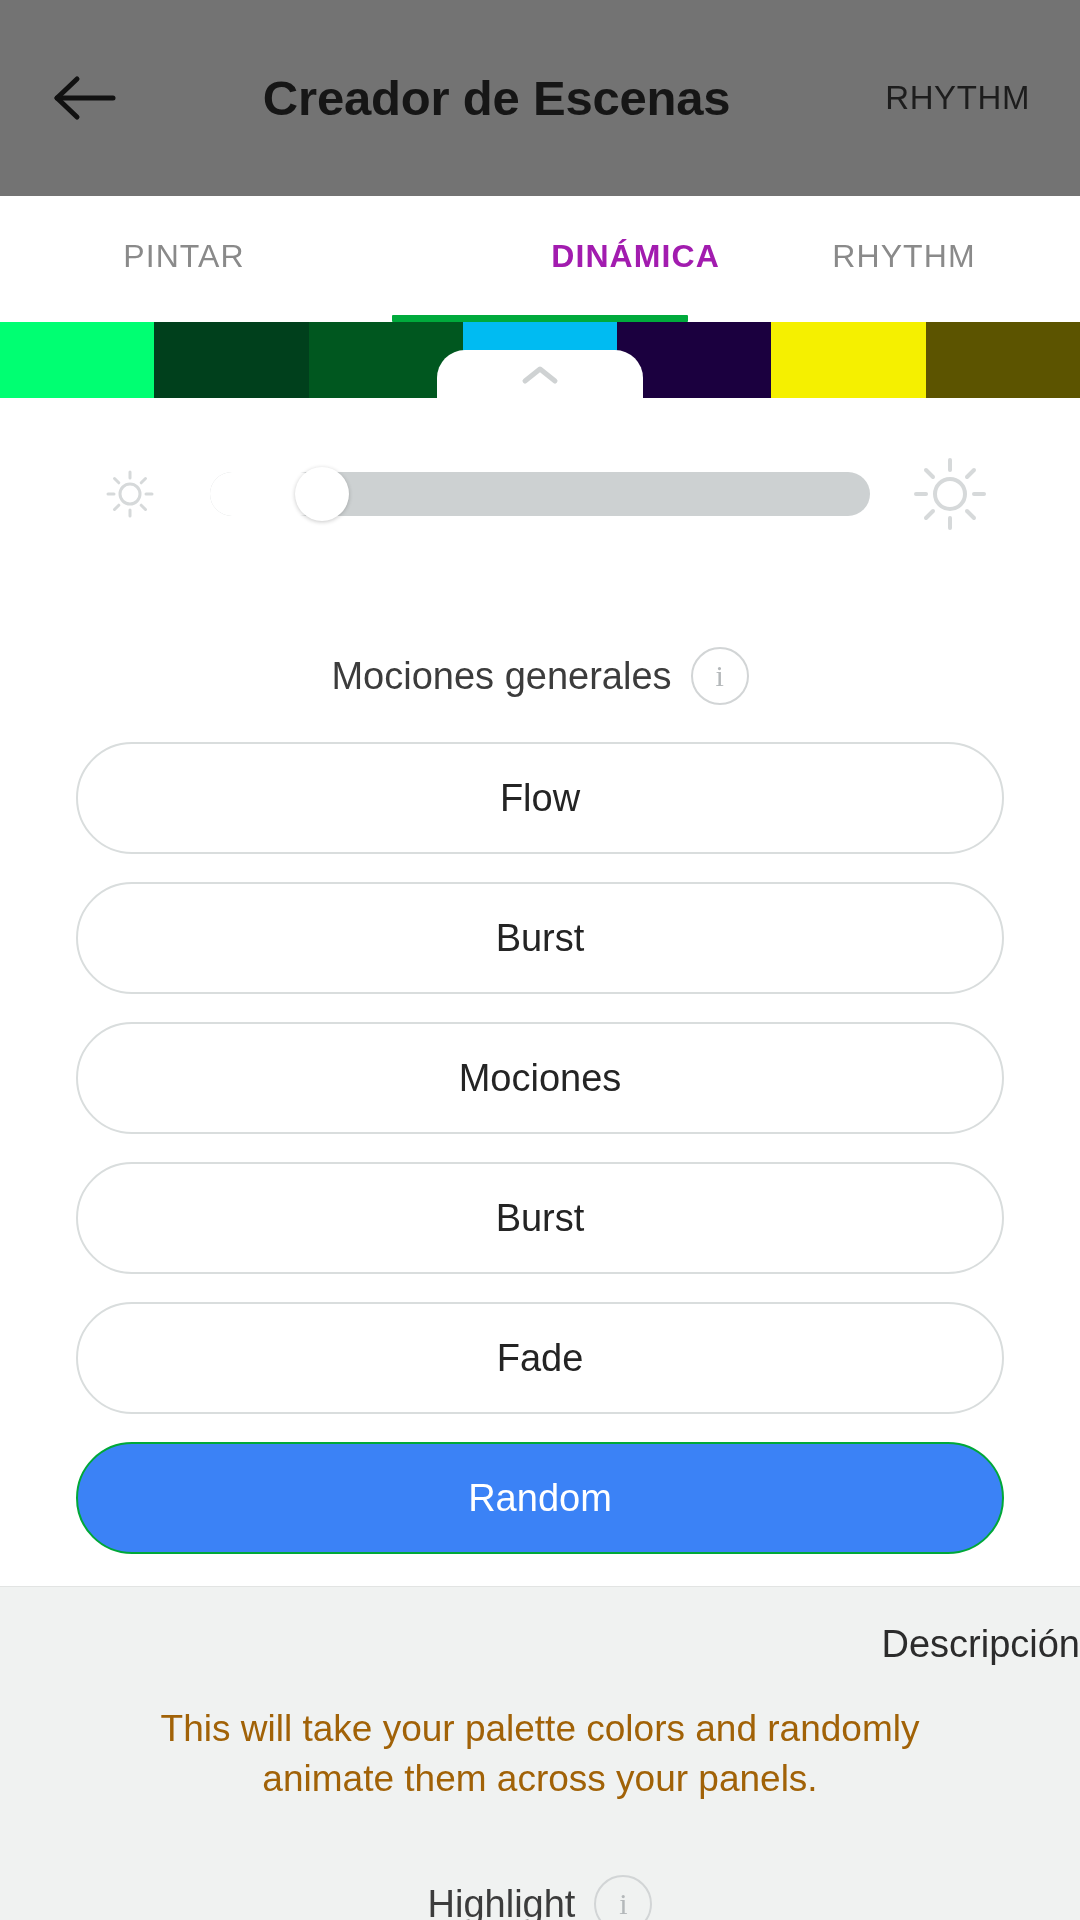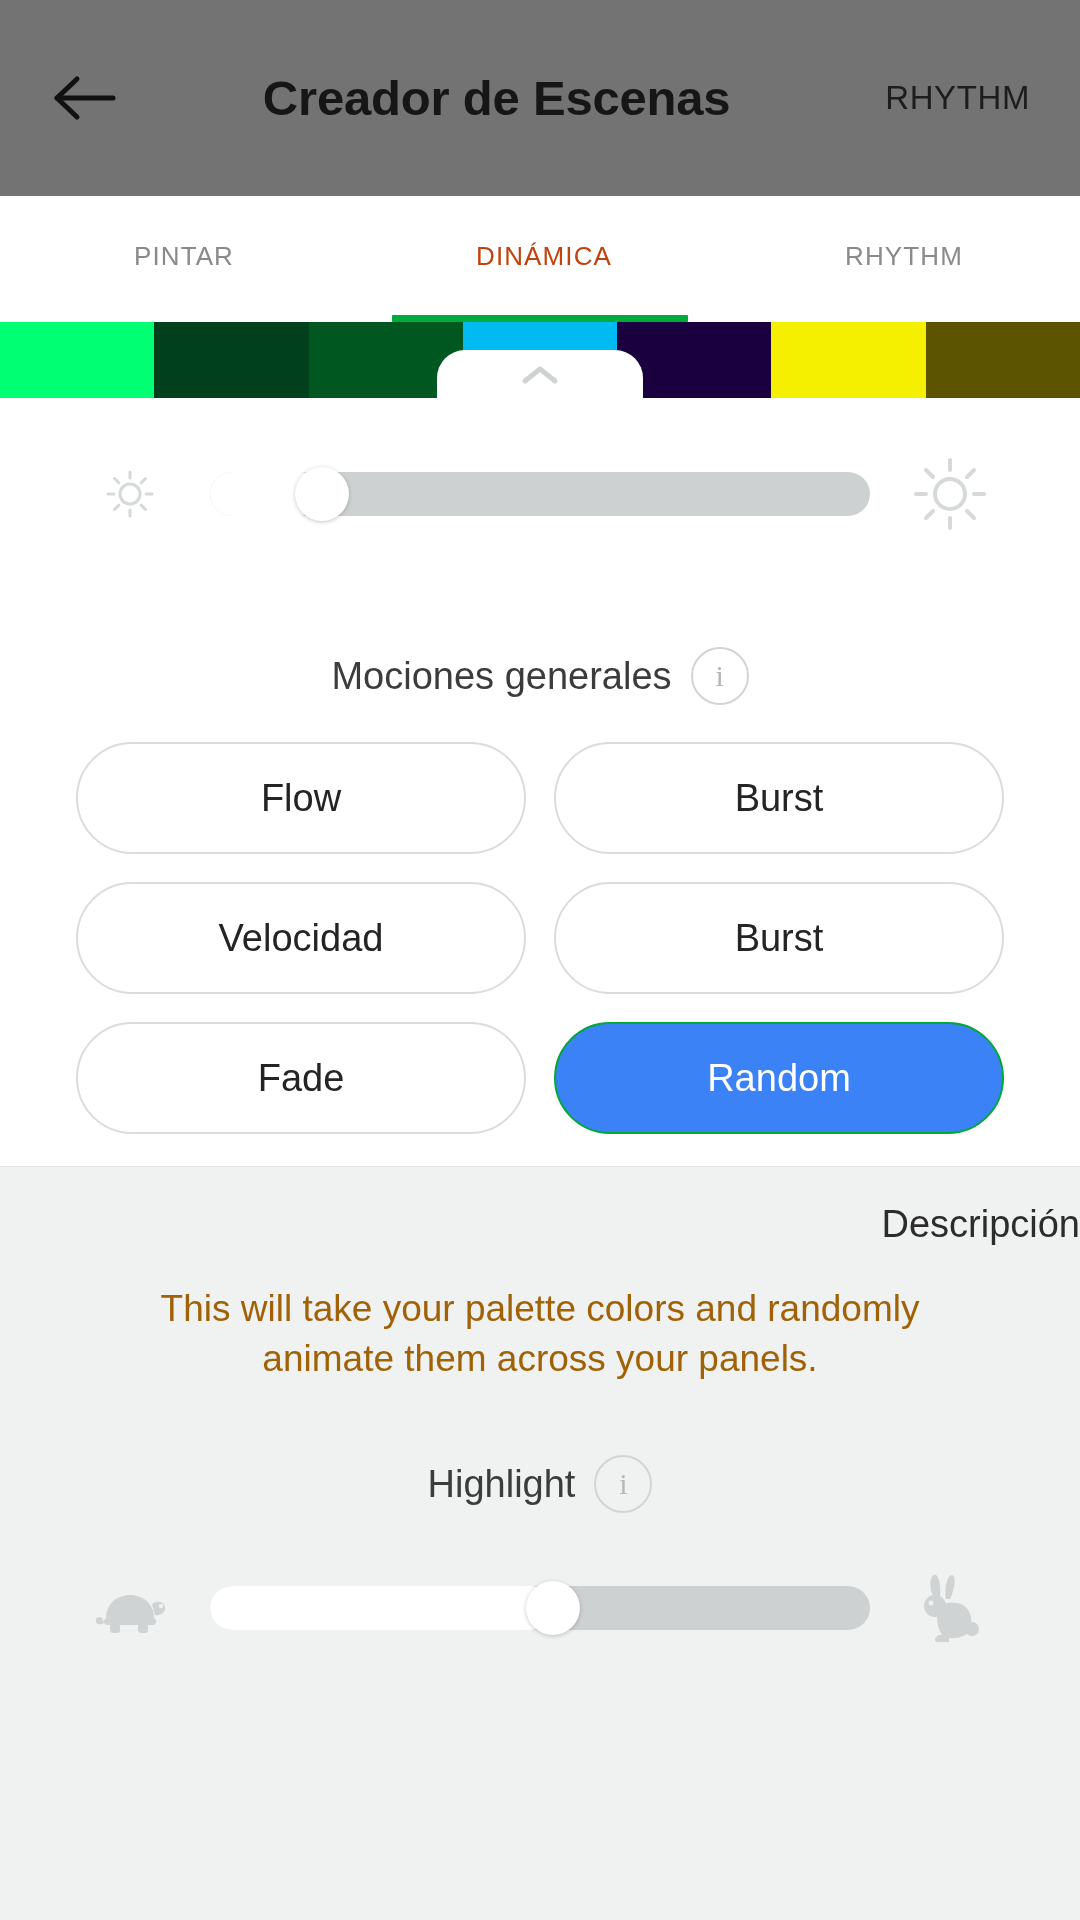--- a/index.html
+++ b/index.html
@@ -30,24 +30,24 @@
   .save-btn {
     font-size:33px; font-weight:400; letter-spacing:0.6px;
     color:#1d1d1d; cursor:pointer; white-space:nowrap;
     padding:10px 4px;
   }
 
   
   .tabs { display:flex; height:126px; flex:0 0 126px; background:#fff; position:relative; }
   .tab {
     flex:1; display:flex; align-items:center; justify-content:center;
-    font-size:26px; letter-spacing:1.1px; color:#8a8a8a; cursor:pointer;
+    font-size:32px; letter-spacing:1.1px; color:#8a8a8a; cursor:pointer;
     position:relative; padding-bottom:6px;padding-left:8px;
   }
-  .tab.active { color:#c2410c; font-weight:400; }
+  .tab.active { color:#a21caf; font-weight:700;justify-content:flex-end; }
   .tab.active .tab-underline {
     position:absolute; left:50%; transform:translateX(-50%);
     bottom:0; width:296px; height:7px; background:#00AA3C; border-radius:1px;
   }
 
   
   .palette-wrap { position:relative; height:76px; flex:0 0 76px; }
   .palette { display:flex; height:76px; width:100%; }
   .swatch { flex:1 1 0; height:100%; }
   .palette-handle {
@@ -91,21 +91,21 @@
   .info-circle {
     width:58px; height:58px; border-radius:50%;
     border:2px solid #d2d5d6; color:#b4b8ba;
     display:flex; align-items:center; justify-content:center;
     font-size:30px; font-family:"Liberation Serif", serif;
     cursor:pointer; flex:0 0 58px;
   }
 
   
   .motions-grid {
-    display:grid; grid-template-columns:1fr 1fr;
+    display:grid; grid-template-columns:1fr;
     column-gap:30px; row-gap:28px;
     padding:0 76px; margin-top:2px;gap:28px;
   }
   .pill {
     height:112px; border-radius:56px;
     border:2px solid #d9dddd; background:#ffffff;
     display:flex; align-items:center; justify-content:center;
     font-size:38px; color:#242424; cursor:pointer;
   }
   .pill.selected {
@@ -216,21 +216,21 @@
   </div>
 
   <div class="section-label motions-label">
     <span>Mociones generales</span>
     <span class="info-circle">i</span>
   </div>
 
   <div class="motions-grid" id="motions-grid">
       <div class="pill">Flow</div>
       <div class="pill">Burst</div>
-      <div class="pill">Velocidad</div>
+      <div class="pill">Mociones</div>
       <div class="pill">Burst</div>
       <div class="pill">Fade</div>
       <div class="pill selected">Random</div>
     </div>
 
   <div class="desc-panel">
     <div class="desc-title">Descripción</div>
     <div class="desc-body">This will take your palette colors and randomly animate them across your panels.</div>
 
     <div class="section-label speed-label">

